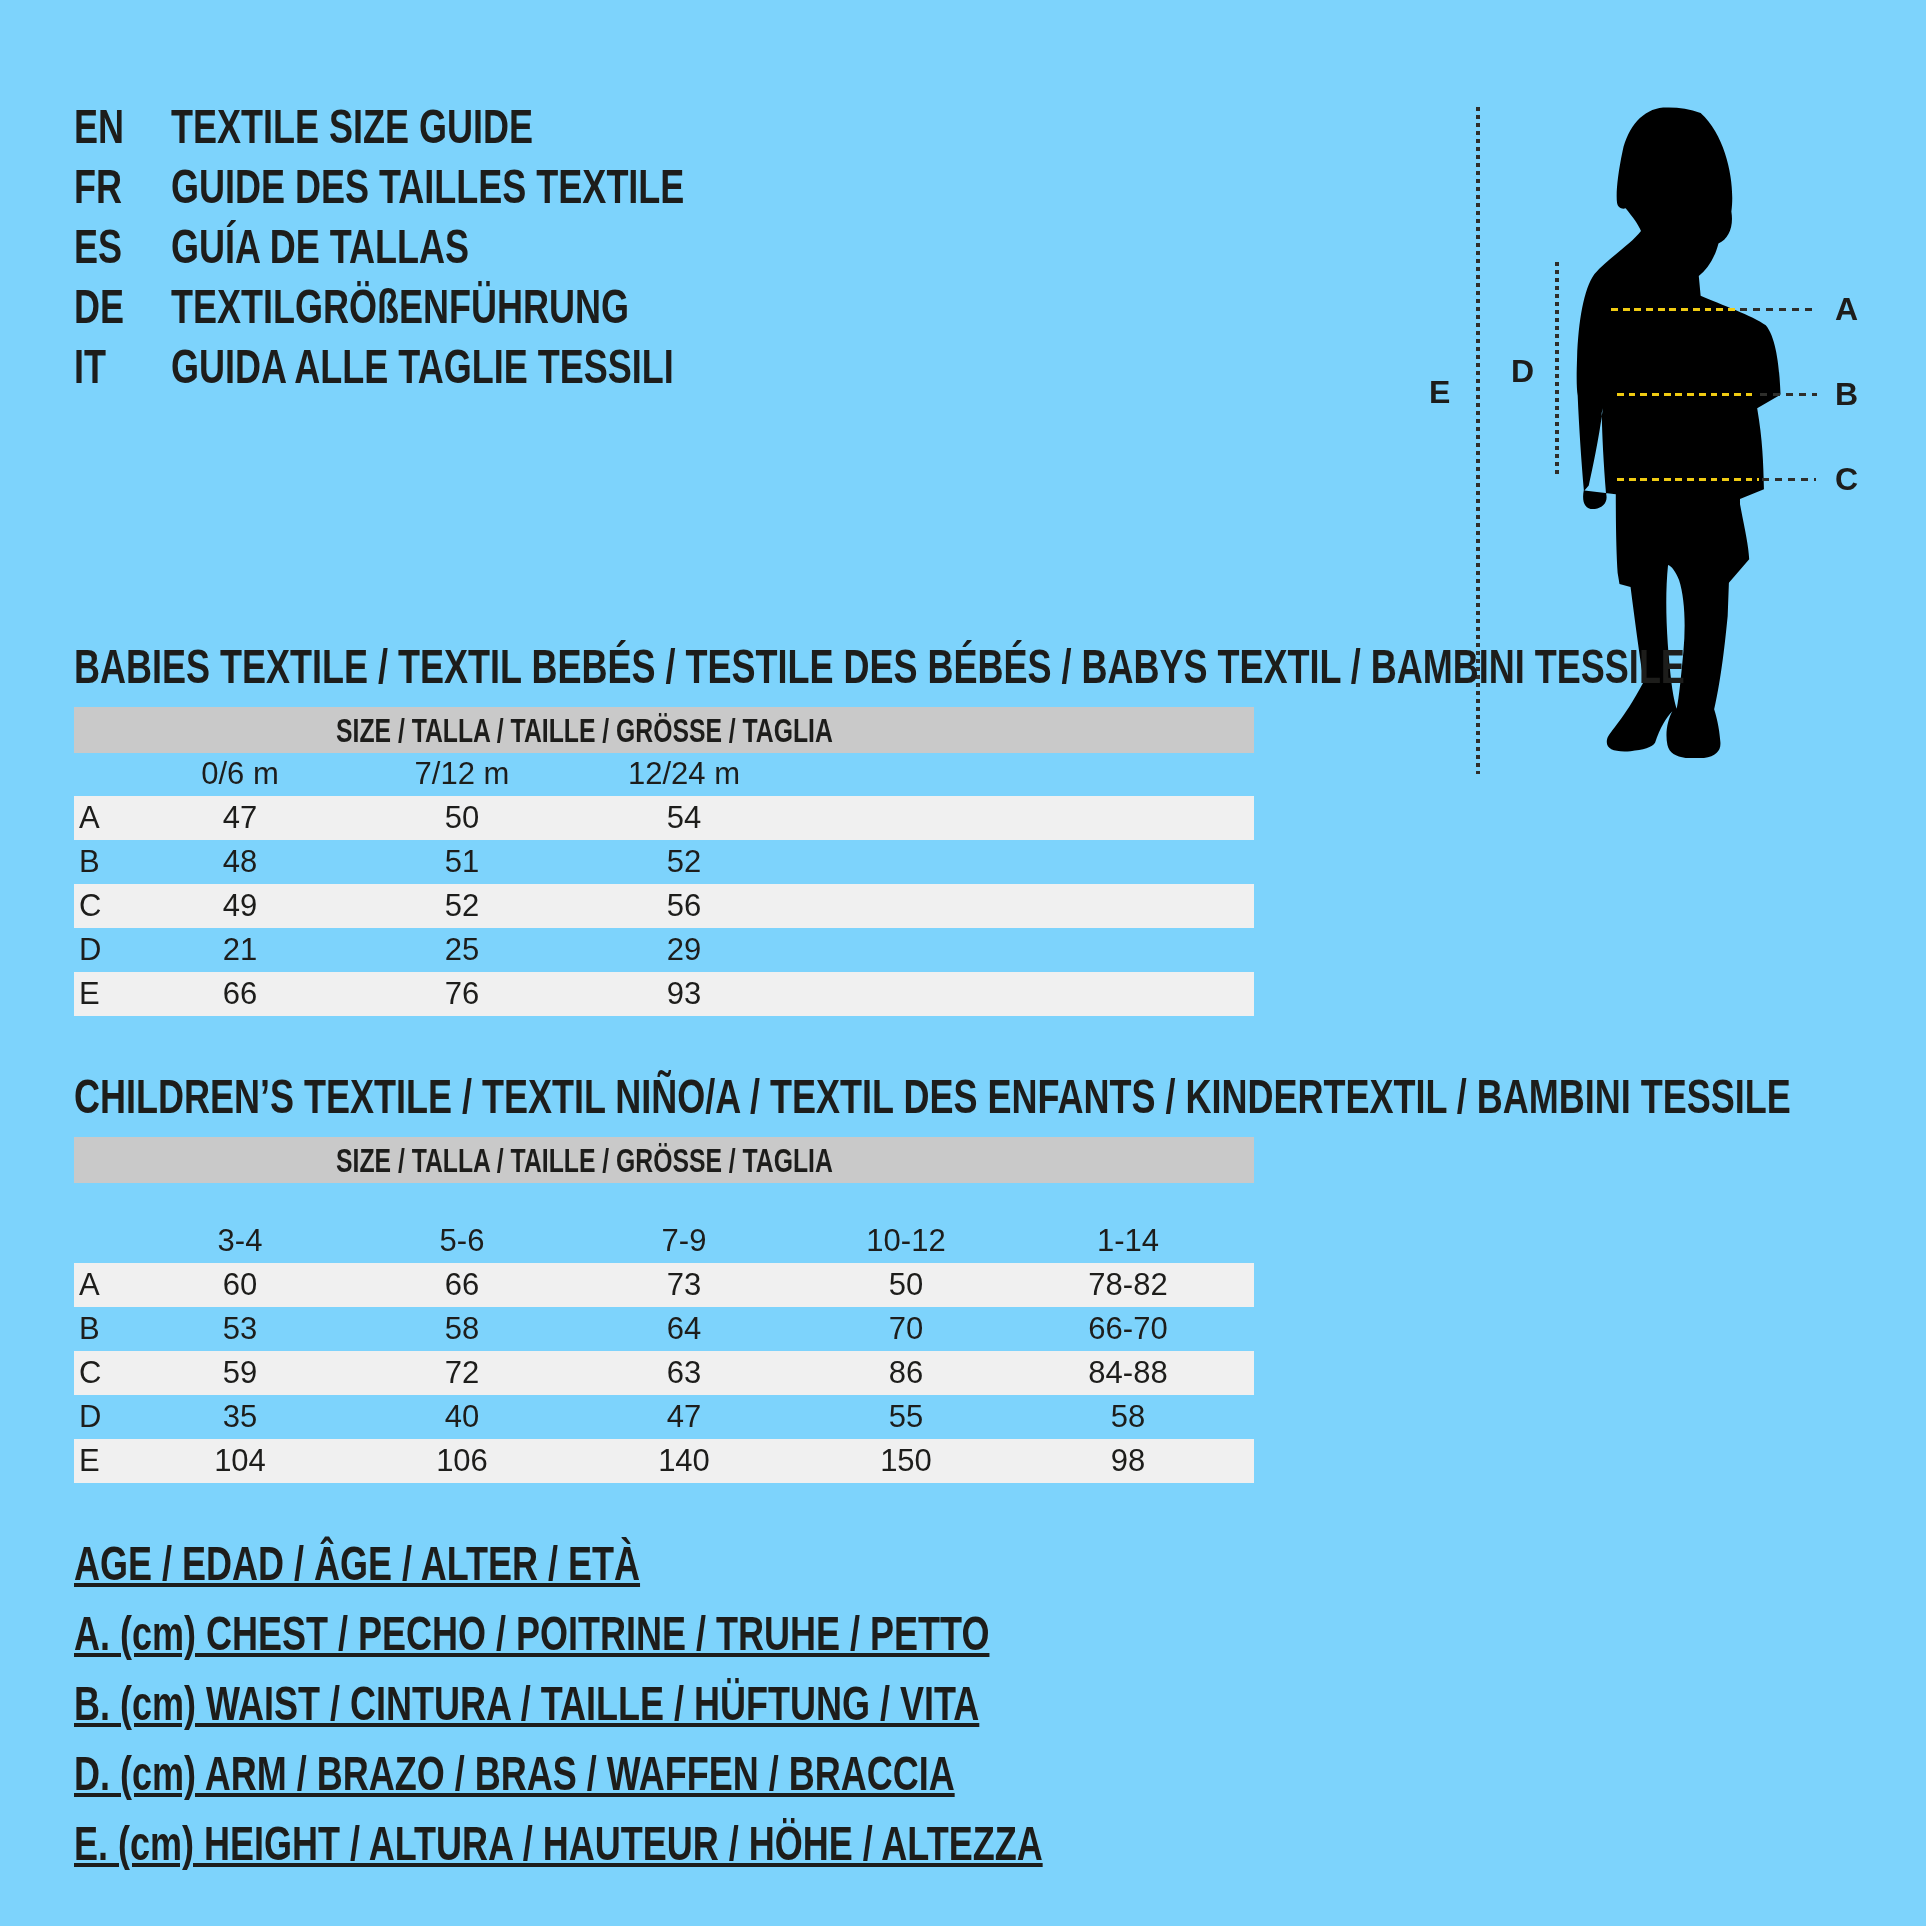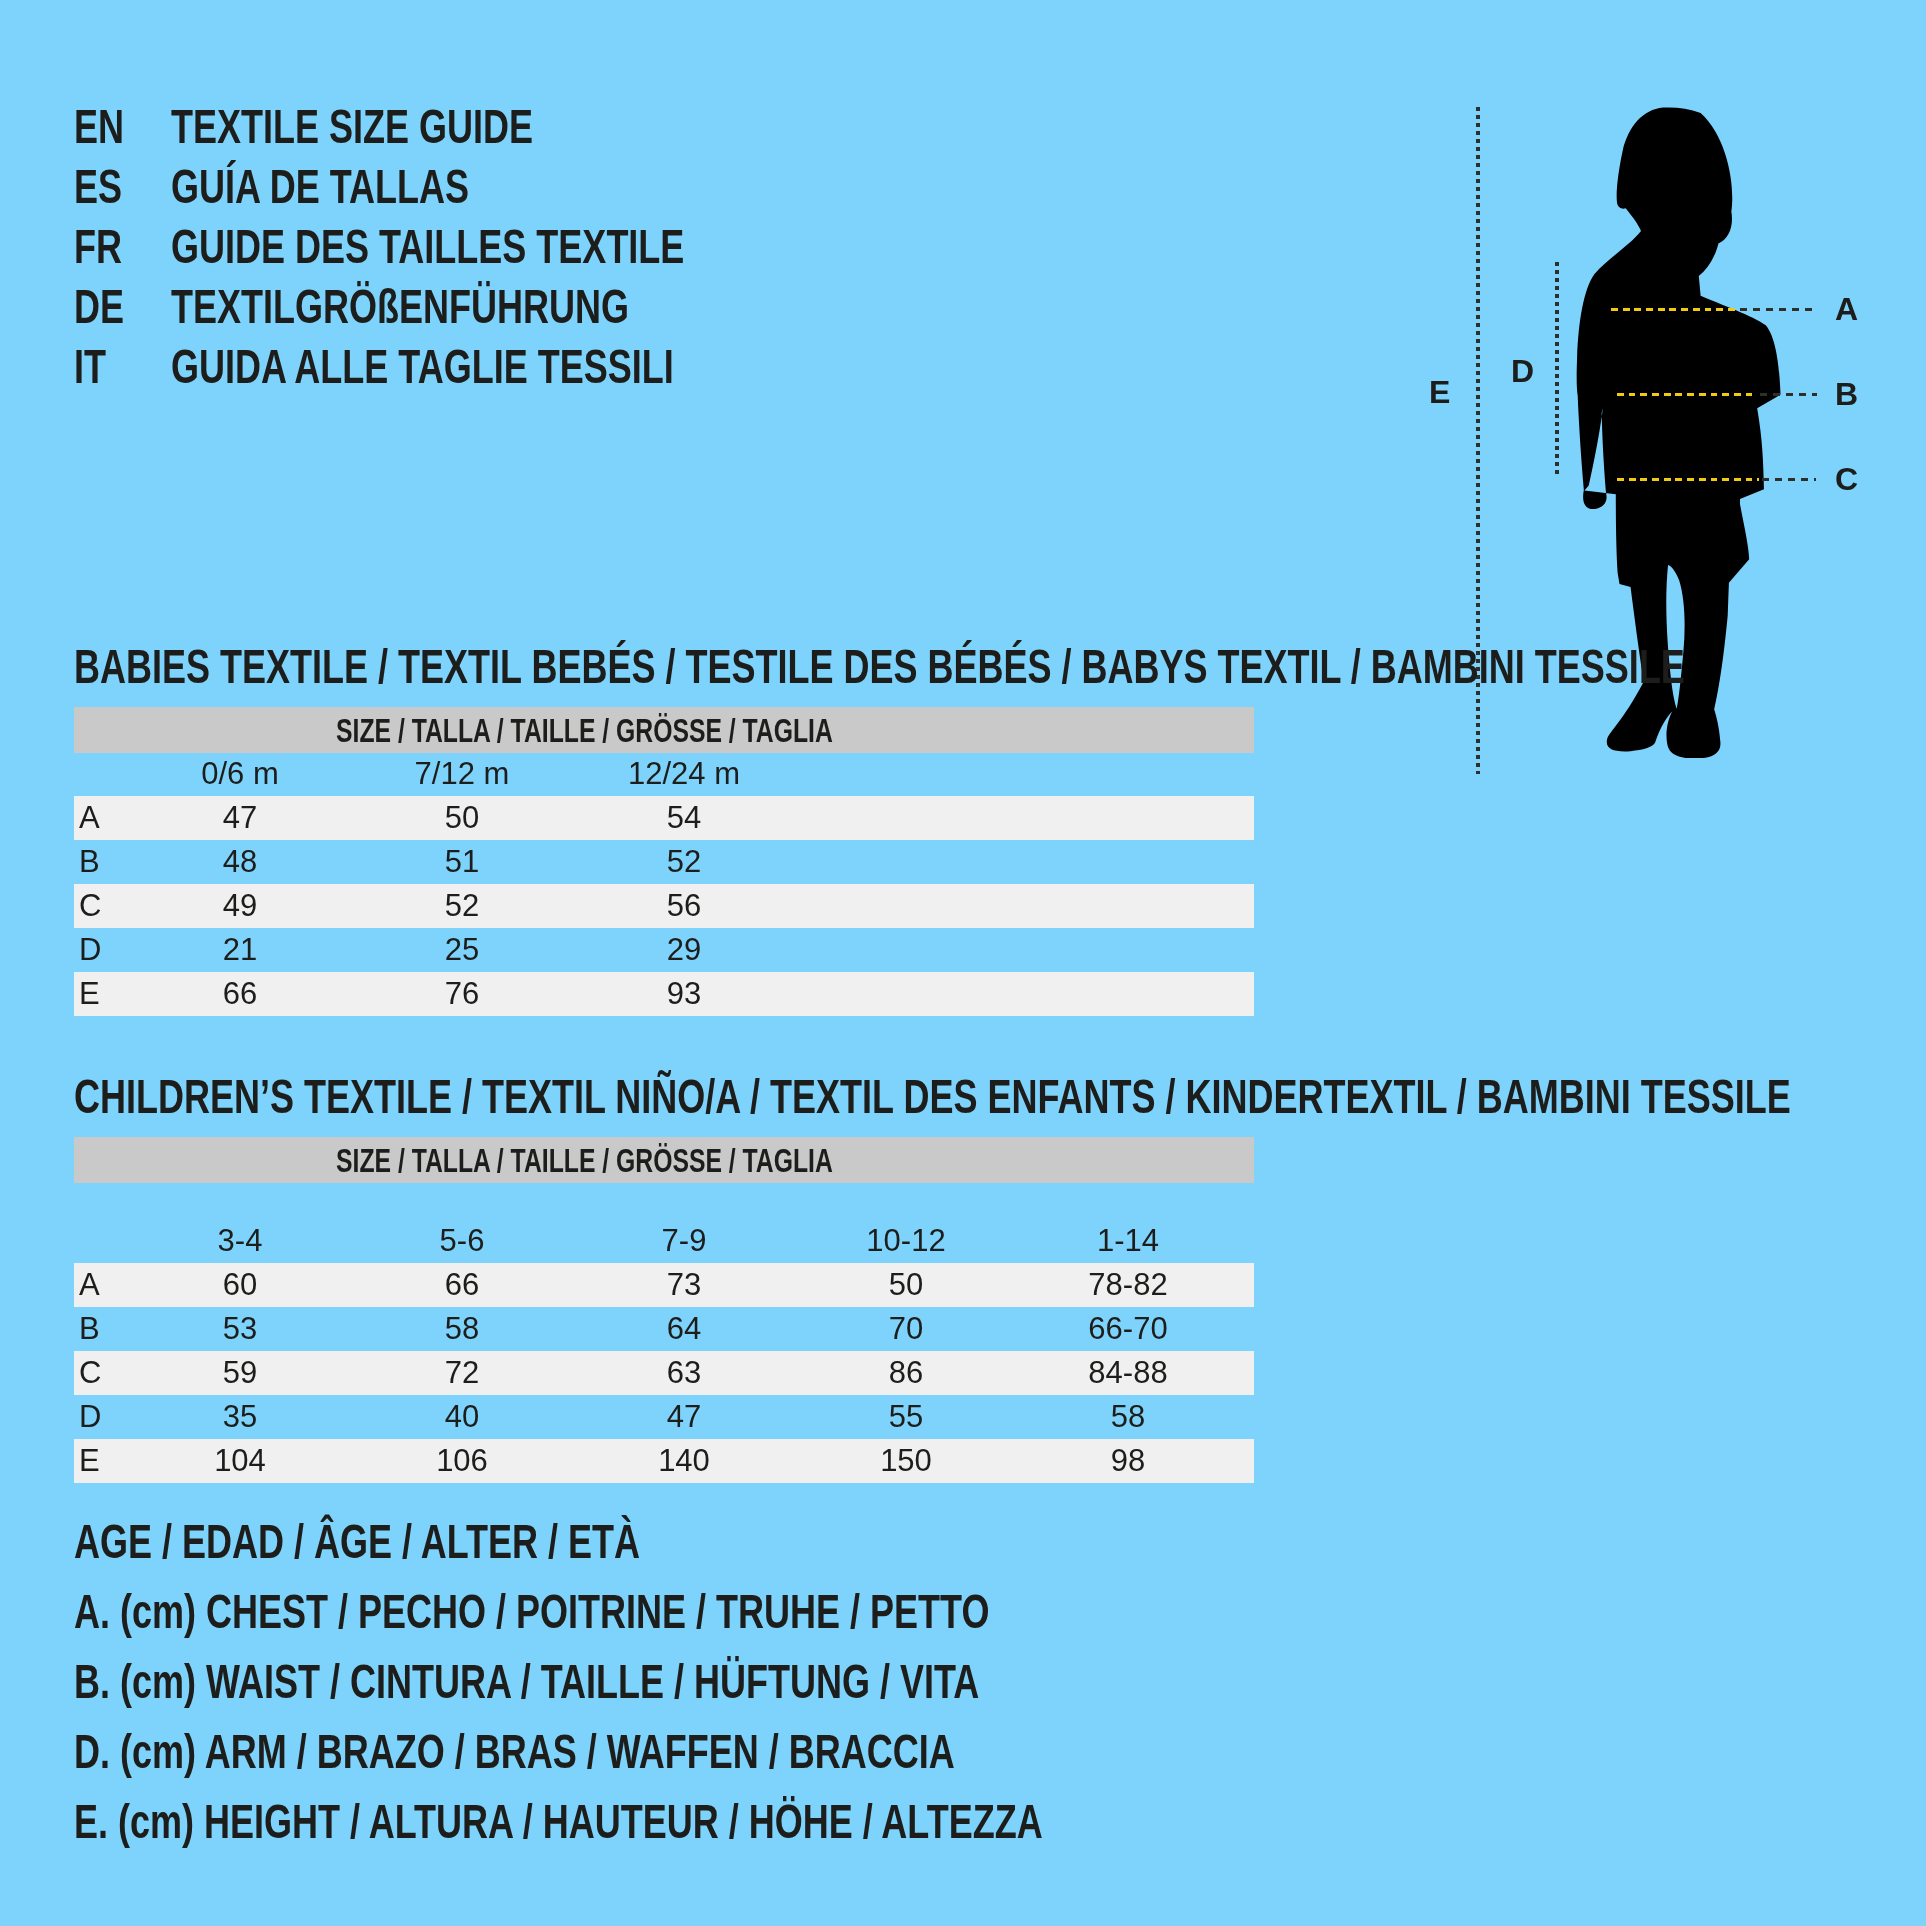--- a/index.html
+++ b/index.html
@@ -27,21 +27,21 @@
 
   
   .tbl { position:absolute; left:74px; width:1180px; font-size:31px; font-weight:400; }
   .trow { display:flex; height:44px; align-items:center; }
   .trow.stripe { background:#f0f0f0; }
   .tlabel { width:55px; padding-left:5px; box-sizing:border-box; }
   .tcell { width:222px; text-align:center; }
 
   
   .legend { position:absolute; left:74px; top:1518px; }
-  .legend-line { height:70px; display:flex; align-items:flex-start; }
+  .legend-line { height:70px; display:flex; align-items:flex-end;text-decoration:underline; }
 
   
   .dots-v { position:absolute; width:3.7px;
             background-image:repeating-linear-gradient(to bottom,#2e2e2b 0 4.3px,transparent 4.3px 8px); }
   .dash-y { position:absolute; height:3.1px;
             background-image:repeating-linear-gradient(90deg,#f0cb12 0 6.8px,transparent 6.8px 11.7px); }
   .dash-g { position:absolute; height:3.1px;
             background-image:repeating-linear-gradient(90deg,#2e2e2b 0 7.4px,transparent 7.4px 13px); }
   .figlab { position:absolute; height:32px; display:flex; align-items:center;
             font-size:32px; font-weight:700; line-height:1; }
@@ -51,26 +51,26 @@
 <body>
 
 <div class="page">
 
   <div class="langs">
     <div class="lang-row">
       <div class="lang-code"><span class="cnd h78">EN</span></div>
       <div class="lang-title"><span class="cnd h78">TEXTILE SIZE GUIDE</span></div>
     </div>
     <div class="lang-row">
+      <div class="lang-code"><span class="cnd h78">FR</span></div>
+      <div class="lang-title"><span class="cnd h78">GUIDE DES TAILLES TEXTILE</span></div>
+    </div>
+    <div class="lang-row">
       <div class="lang-code"><span class="cnd h78">ES</span></div>
       <div class="lang-title"><span class="cnd h78">GUÍA DE TALLAS</span></div>
-    </div>
-    <div class="lang-row">
-      <div class="lang-code"><span class="cnd h78">FR</span></div>
-      <div class="lang-title"><span class="cnd h78">GUIDE DES TAILLES TEXTILE</span></div>
     </div>
     <div class="lang-row">
       <div class="lang-code"><span class="cnd h78">DE</span></div>
       <div class="lang-title"><span class="cnd h78">TEXTILGRÖßENFÜHRUNG</span></div>
     </div>
     <div class="lang-row">
       <div class="lang-code"><span class="cnd h78">IT</span></div>
       <div class="lang-title"><span class="cnd h78">GUIDA ALLE TAGLIE TESSILI</span></div>
     </div>
   </div>

